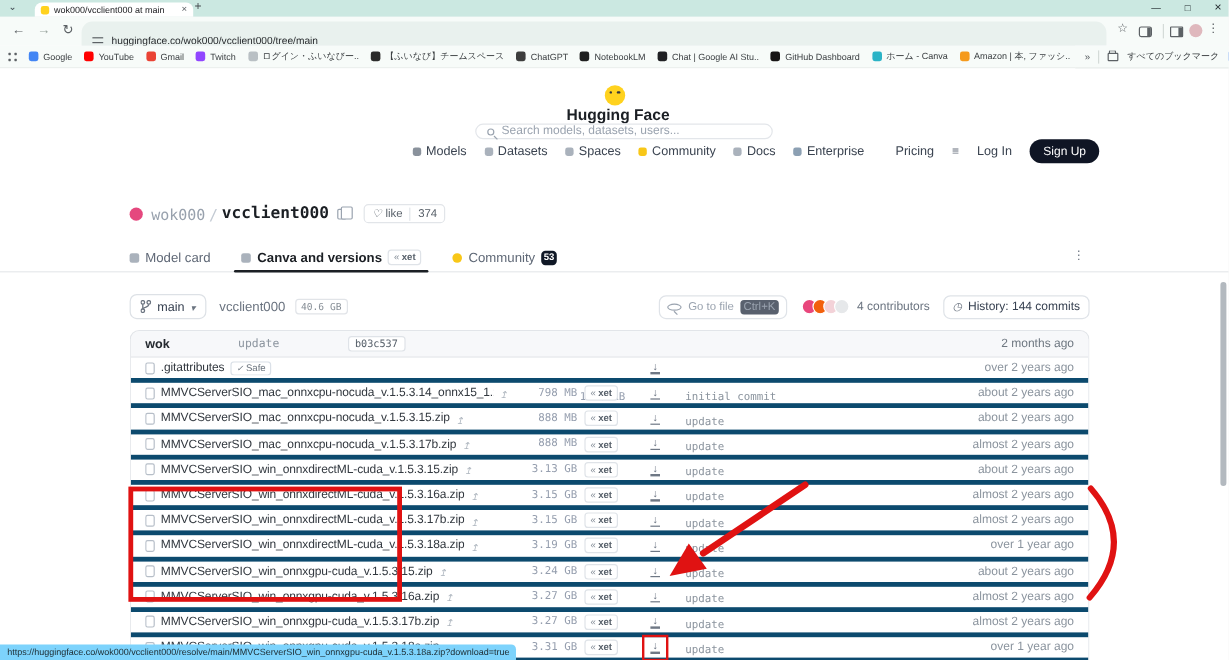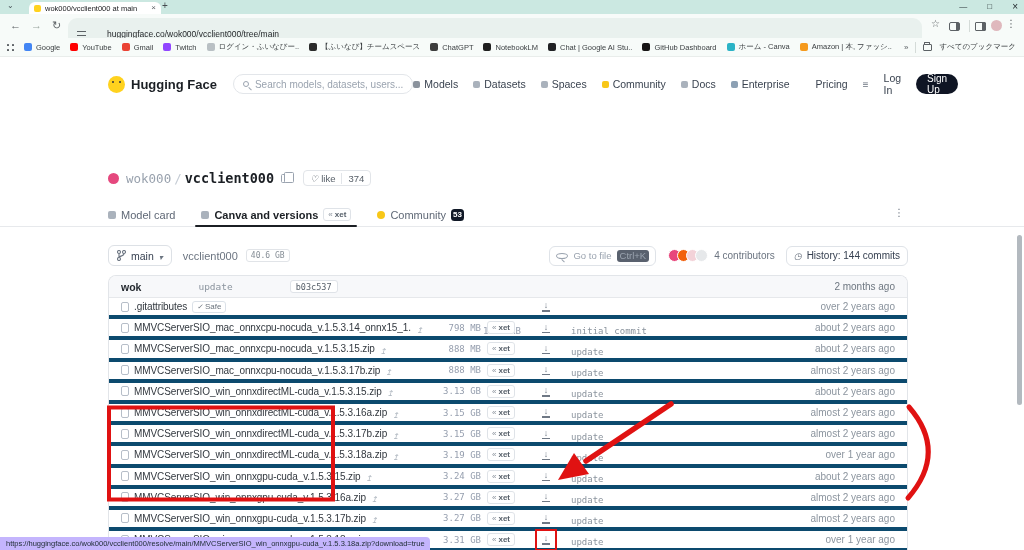--- a/index.html
+++ b/index.html
@@ -17,21 +17,21 @@
   .tab-title{font-size:7.5px;color:#202124;white-space:nowrap;overflow:hidden;flex:1;}
   .tab-close{font-size:8px;color:#5f6368;line-height:1;}
   .newtab{position:absolute;left:162px;top:0px;font-size:10px;color:#454b4f;}
   .winctrl{position:absolute;top:0;right:6px;height:14px;display:flex;align-items:center;gap:20px;
            color:#20282c;font-size:8px;}
   .winctrl span{line-height:1;}
 
   .toolbar{position:absolute;top:14px;left:0;width:1024px;height:24px;background:#f7fbf9;}
   .navbtn{position:absolute;top:4px;font-size:11px;color:#5c6165;line-height:1.4;}
   .urlbar{position:absolute;left:68px;top:3.5px;width:854px;height:17px;background:#e9f1ee;
-          border-radius:9px;display:flex;align-items:center;padding:16px 9px;gap:21px;}
+          border-radius:9px;display:flex;align-items:center;padding:16px 9px;gap:7px;}
   .tune{width:9px;height:7px;position:relative;flex:none;}
   .tune::before,.tune::after{content:"";position:absolute;left:0;width:9px;height:1.2px;background:#5c6165;}
   .tune::before{top:1px;} .tune::after{bottom:1px;}
   .url{font-size:8.5px;color:#26292c;white-space:nowrap;}
   .tb-ico{position:absolute;top:4px;font-size:10px;color:#5c6165;}
   .panel-ico{position:absolute;top:7.5px;width:11px;height:9px;border:1.2px solid #5c6165;border-radius:2px;}
   .panel-ico::after{content:"";position:absolute;right:0;top:0;width:3px;height:100%;background:#5c6165;}
   .tb-divider{position:absolute;top:6px;width:1px;height:12px;background:#d4dbd8;}
   .tb-avatar{position:absolute;top:6px;width:11px;height:11px;border-radius:50%;background:#dfb8bd;}
 
@@ -47,21 +47,21 @@
   .bk-right{position:absolute;right:0;top:38px;height:19px;display:flex;align-items:center;gap:7px;
             background:#f7fbf9;padding:0 8px;font-size:7.5px;color:#3c4043;z-index:2;border-bottom:1px solid #e9edeb;}
   .bk-chev{font-size:8px;color:#5c6165;}
   .bk-div{width:1px;height:11px;background:#d4dbd8;}
   .folder-ico{width:9px;height:7px;border:1.1px solid #5c6165;border-radius:1px;position:relative;}
   .folder-ico::before{content:"";position:absolute;top:-2.6px;left:0;width:4px;height:1.6px;
                       border:1.1px solid #5c6165;border-bottom:none;border-radius:1px 1px 0 0;}
 
   
   .hf{position:absolute;top:57px;left:0;width:1024px;height:493px;background:#fff;}
-  .hfheader{position:absolute;top:14px;left:108px;width:808px;height:26px;display:flex;align-items:center;}
+  .hfheader{position:absolute;top:14px;left:108px;width:808px;height:26px;display:flex;align-items:center;flex-direction:column;}
   .hf-logo{width:17px;height:17px;border-radius:50%;background:#ffd21e;position:relative;flex:none;}
   .hf-logo::before,.hf-logo::after{content:"";position:absolute;top:5px;width:2.4px;height:2.4px;
       border-radius:50%;background:#32343d;}
   .hf-logo::before{left:4px;} .hf-logo::after{right:4px;}
   .brand{font-size:13px;font-weight:bold;color:#1b1f24;margin-left:6px;white-space:nowrap;}
   .hf-search{margin-left:16px;width:248px;height:20px;border:1px solid #e3e6ea;border-radius:10px;
              display:flex;align-items:center;gap:6px;padding:0 9px;}
   .mag{width:6px;height:6px;border:1.3px solid #9aa3af;border-radius:50%;position:relative;flex:none;}
   .mag::after{content:"";position:absolute;left:5px;top:5px;width:3.5px;height:1.3px;background:#9aa3af;
               transform:rotate(45deg);transform-origin:0 0;}
@@ -153,21 +153,21 @@
       color:#6f7885;}
   .dl::before{content:"↓";font-size:9px;line-height:8px;}
   .dl::after{content:"";width:8px;height:1.4px;background:#6f7885;margin-top:1px;}
   .dl.hl{outline:2.5px solid #e01212;outline-offset:2px;}
   .cell-commit{flex:1;margin-left:14px;font-size:9px;color:#8b949e;white-space:nowrap;overflow:hidden;margin-top:48px;}
   .cell-date{width:160px;text-align:right;font-size:10px;color:#8b949e;flex:none;white-space:nowrap;}
 
   
   .scrollthumb{position:absolute;right:2px;top:235px;width:5px;height:170px;background:#b3b9bf;
                border-radius:2.5px;z-index:45;}
-  .statusbar{position:absolute;left:0;bottom:0;height:13px;background:#c4b5fd;border-radius:0 4px 0 0;
+  .statusbar{position:absolute;left:0;bottom:0;height:13px;background:#7dd3fc;border-radius:0 4px 0 0;
              display:flex;align-items:center;padding:0 6px;z-index:50;font-size:7.5px;color:#1c2b31;
              white-space:nowrap;max-width:430px;overflow:hidden;}
   .annot{position:absolute;left:0;top:0;width:1024px;height:550px;z-index:40;pointer-events:none;}
 </style>
 </head>
 <body>
 
 <div id="root">
 
   <div class="tabstrip">

